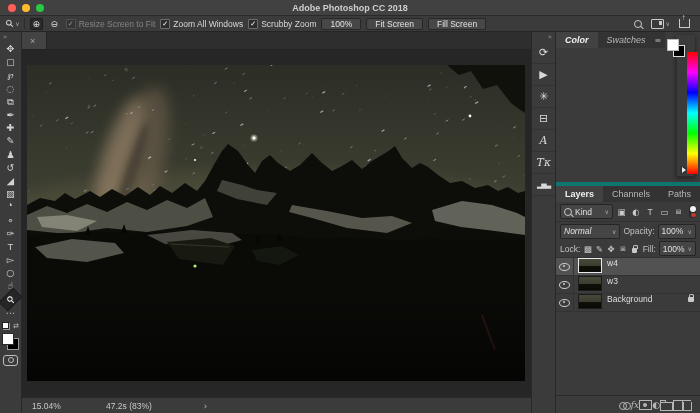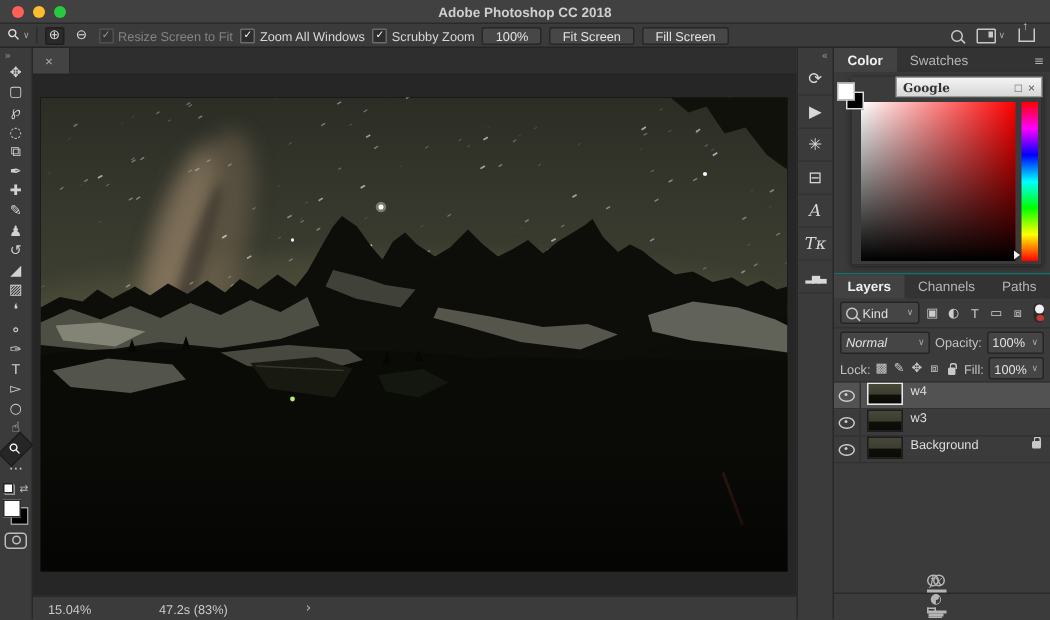--- a/index.html
+++ b/index.html
@@ -75,21 +75,21 @@
   .dockico.small{font-size:7px;letter-spacing:-1px;}
   .dockico.serif{font-family:"DejaVu Serif",serif;font-style:italic;}
 
   
   .panels{width:144px;display:flex;flex-direction:column;background:#3b3b3b;}
   .ptabs{height:16px;display:flex;align-items:stretch;background:#333;font-size:9px;}
   .ptab{padding:0 9px;display:flex;align-items:center;color:#b5b5b5;}
   .ptab.active{background:#424242;color:#efefef;font-weight:bold;}
   .pmenu{margin-left:auto;display:flex;align-items:center;padding-right:4px;color:#b5b5b5;font-size:8px;}
 
-  .colorpanel{height:150px;display:flex;flex-direction:column;border-bottom:1px solid #0f766e;}
+  .colorpanel{height:150px;display:flex;flex-direction:row;border-bottom:4px solid #0f766e;font-style:italic;}
   .colorbody{flex:1;position:relative;background:#3b3b3b;}
   .cswatch{position:absolute;left:2px;top:7px;width:18px;height:18px;z-index:3;}
   .cswatch .fg{position:absolute;left:0;top:0;width:10px;height:10px;background:#fff;border:1px solid #bbb;z-index:1;}
   .cswatch .bg{position:absolute;left:6px;top:6px;width:10px;height:10px;background:#000;border:1px solid #ddd;}
   .gwin{position:absolute;left:11px;top:3px;right:5px;bottom:5px;box-shadow:0 1px 4px rgba(0,0,0,.5);display:flex;flex-direction:column;z-index:2;}
   .gwin .gtitle{height:12px;background:linear-gradient(#f4f4f4,#d7d7d7);border:1px solid #9a9a9a;display:flex;align-items:center;font-size:8px;color:#333;padding:0 4px;gap:3px;margin-left:30px;}
   .gwin .gname{font-family:"DejaVu Serif",serif;font-weight:bold;letter-spacing:0;}
   .gwin .gbtns{margin-left:auto;display:flex;gap:4px;color:#555;font-size:8px;}
   .gwin .gbody{flex:1;display:flex;background:#3b3b3b;padding:3px 2px 2px 6px;border:1px solid #2d2d2d;border-top:none;}
   .cube{flex:1;background-image:linear-gradient(to top,#000,rgba(0,0,0,0)),linear-gradient(to right,#fff,#ff0000);}
@@ -119,21 +119,21 @@
   .layer{height:17px;display:flex;align-items:flex-start;border-bottom:1px solid #323232;font-size:8.5px;color:#dedede;}
   .layer.selected{background:#525252;}
   .eyecell{width:17px;display:flex;align-items:center;justify-content:center;border-right:1px solid #323232;align-self:stretch;}
   .eye{display:inline-block;width:9px;height:6px;border:1px solid #cdcdcd;border-radius:50%;position:relative;}
   .eye::after{content:"";position:absolute;left:2.5px;top:1px;width:2.5px;height:2.5px;border-radius:50%;background:#cdcdcd;}
   .thumb{width:22px;height:13px;margin:0 5px 0 4px;background:linear-gradient(#474838 0%,#3c3d30 52%,#101009 56%,#0a0a07 100%);border:1px solid #1c1c1c;}
   .layer.selected .thumb{border:1px solid #e8e8e8;}
   .lname{flex:1;}
   .lockbadge{margin-right:6px;}
   .listfill{flex:1;background:#3b3b3b;}
-  .lbottom{height:18px;border-top:1px solid #2a2a2a;display:flex;align-items:center;justify-content:flex-end;gap:0;padding-right:8px;color:#b9b9b9;flex-direction:column;}
+  .lbottom{height:18px;border-top:1px solid #2a2a2a;display:flex;align-items:center;justify-content:flex-end;gap:0;padding-right:8px;color:#b9b9b9;}
   .fxtext{font-family:"DejaVu Serif",serif;font-style:italic;font-size:9px;}
   .linkico{position:relative;width:12px;height:7px;display:inline-block;}
   .linkico::before,.linkico::after{content:"";position:absolute;top:0;width:6px;height:6px;border:1px solid #b5b5b5;border-radius:50%;}
   .linkico::before{left:0;}.linkico::after{left:4px;}
   .maskico{width:11px;height:8px;border:1px solid #b5b5b5;display:inline-block;position:relative;}
   .maskico::after{content:"";position:absolute;left:3px;top:1.5px;width:4px;height:4px;border-radius:50%;background:#b5b5b5;}
   .halfico{font-size:9px;color:#b5b5b5;}
   .folderico{width:11px;height:7px;border:1px solid #b5b5b5;display:inline-block;position:relative;margin-top:2px;}
   .folderico::before{content:"";position:absolute;left:-1px;top:-3px;width:4px;height:2px;border:1px solid #b5b5b5;border-bottom:none;}
   .newico{width:8px;height:9px;border:1px solid #b5b5b5;display:inline-block;}

